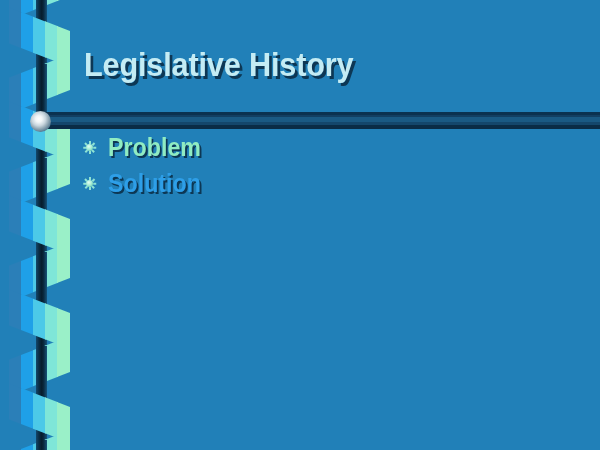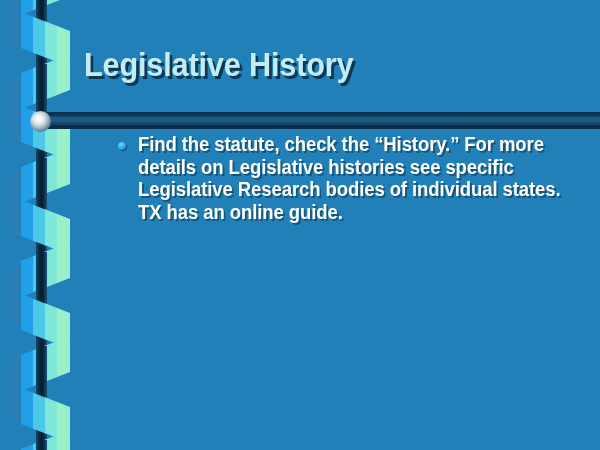--- a/index.html
+++ b/index.html
@@ -299,22 +299,38 @@
       <div class="helix-unit" style="top: 440px;"></div>
     </div>
 
   <div id="title">Legislative History</div>
 
   <div id="divider"></div>
   <div id="divider-glow"></div>
 
   <div id="body-content">
 
-
-
-
-    <div class="lvl2">
-      <span class="dot"></span>
-      <span class="lvl2-text">Find the statute, check the “History.”  For more details on Legislative histories see specific Legislative Research bodies of individual states.  TX has an online guide.</span>
+    <div class="lvl1">
+      <span class="sunburst">
+        <span class="core"></span>
+        <span class="ray"></span>
+        <span class="ray" style="transform:rotate(45deg);"></span>
+        <span class="ray" style="transform:rotate(90deg);"></span>
+        <span class="ray" style="transform:rotate(135deg);"></span>
+      </span>
+      <span class="lvl1-text problem">Problem</span>
     </div>
+
+
+    <div class="lvl1" style="margin-top:8px;">
+      <span class="sunburst">
+        <span class="core"></span>
+        <span class="ray"></span>
+        <span class="ray" style="transform:rotate(45deg);"></span>
+        <span class="ray" style="transform:rotate(90deg);"></span>
+        <span class="ray" style="transform:rotate(135deg);"></span>
+      </span>
+      <span class="lvl1-text solution">Solution</span>
+    </div>
+
 
   </div>
 </div>
 
 </body></html>

